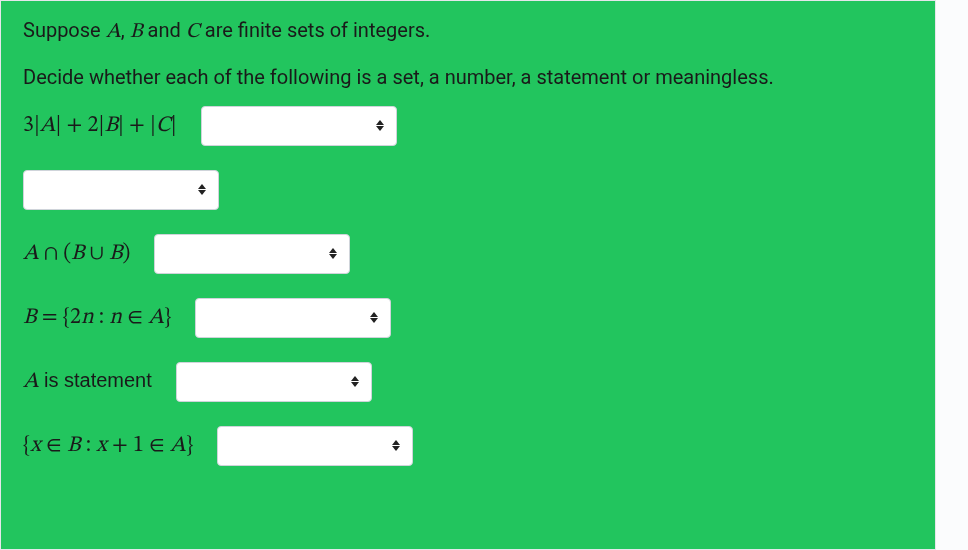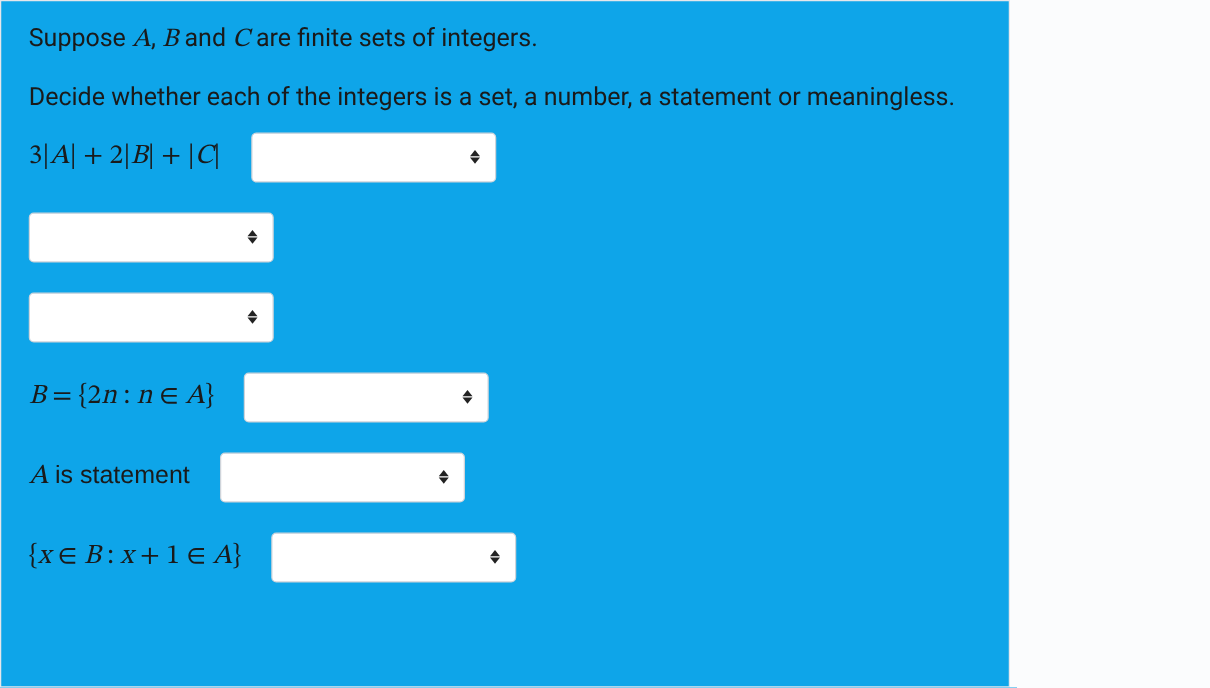--- a/index.html
+++ b/index.html
@@ -9,22 +9,22 @@
     font-family: -apple-system, BlinkMacSystemFont, "Segoe UI", Roboto, "Helvetica Neue", Arial, sans-serif;
     background: #fbfcfd;
     color: #1a1a1a;
     width: 968px;
     height: 550px;
     overflow: hidden;
   }
   .container {
     padding: 14px 22px;
     border: 1px solid #e5e7eb;
-    background: #0ea5e9;
-    width: 808px;
+    background: #22c55e;
+    width: 936px;
     height: 550px;
   }
   .intro {
     font-size: 20px;
     line-height: 1.5;
     margin: 0 0 14px 0;
     font-weight: 400;
   }
   .math-i {
     font-family: "Cambria Math", "STIX Two Math", "Times New Roman", serif;
@@ -84,21 +84,21 @@
 </style>
 </head>
 <body>
 
 <div class="container">
 
   <p class="intro">
     <span>Suppose </span><span class="math-i">A</span><span>, </span><span class="math-i">B</span><span> and </span><span class="math-i">C</span><span>  are finite sets of integers.</span>
   </p>
 
-  <p class="intro">Decide whether each of the integers is a set, a number, a statement or meaningless.</p>
+  <p class="intro">Decide whether each of the following is a set, a number, a statement or meaningless.</p>
 
   <div id="rows">
       <div class="row">
         <div class="expr">3|<span class="it">A</span>| + 2|<span class="it">B</span>| + |<span class="it">C</span>|</div>
         <div class="dropdown" style="width: 196px;">
           <span class="dd-label"></span>
           <span class="arrows">
             <span class="tri-up"></span>
             <span class="tri-down"></span>
           </span>
@@ -107,20 +107,21 @@
       <div class="row">
         <div class="dropdown" style="width: 196px;">
           <span class="dd-label"></span>
           <span class="arrows">
             <span class="tri-up"></span>
             <span class="tri-down"></span>
           </span>
         </div>
       </div>
       <div class="row">
+        <div class="expr"><span class="it">A</span> ∩ (<span class="it">B</span> ∪ <span class="it">B</span>)</div>
         <div class="dropdown" style="width: 196px;">
           <span class="dd-label"></span>
           <span class="arrows">
             <span class="tri-up"></span>
             <span class="tri-down"></span>
           </span>
         </div>
       </div>
       <div class="row">
         <div class="expr"><span class="it">B</span> = {2<span class="it">n</span> : <span class="it">n</span> ∈ <span class="it">A</span>}</div>

